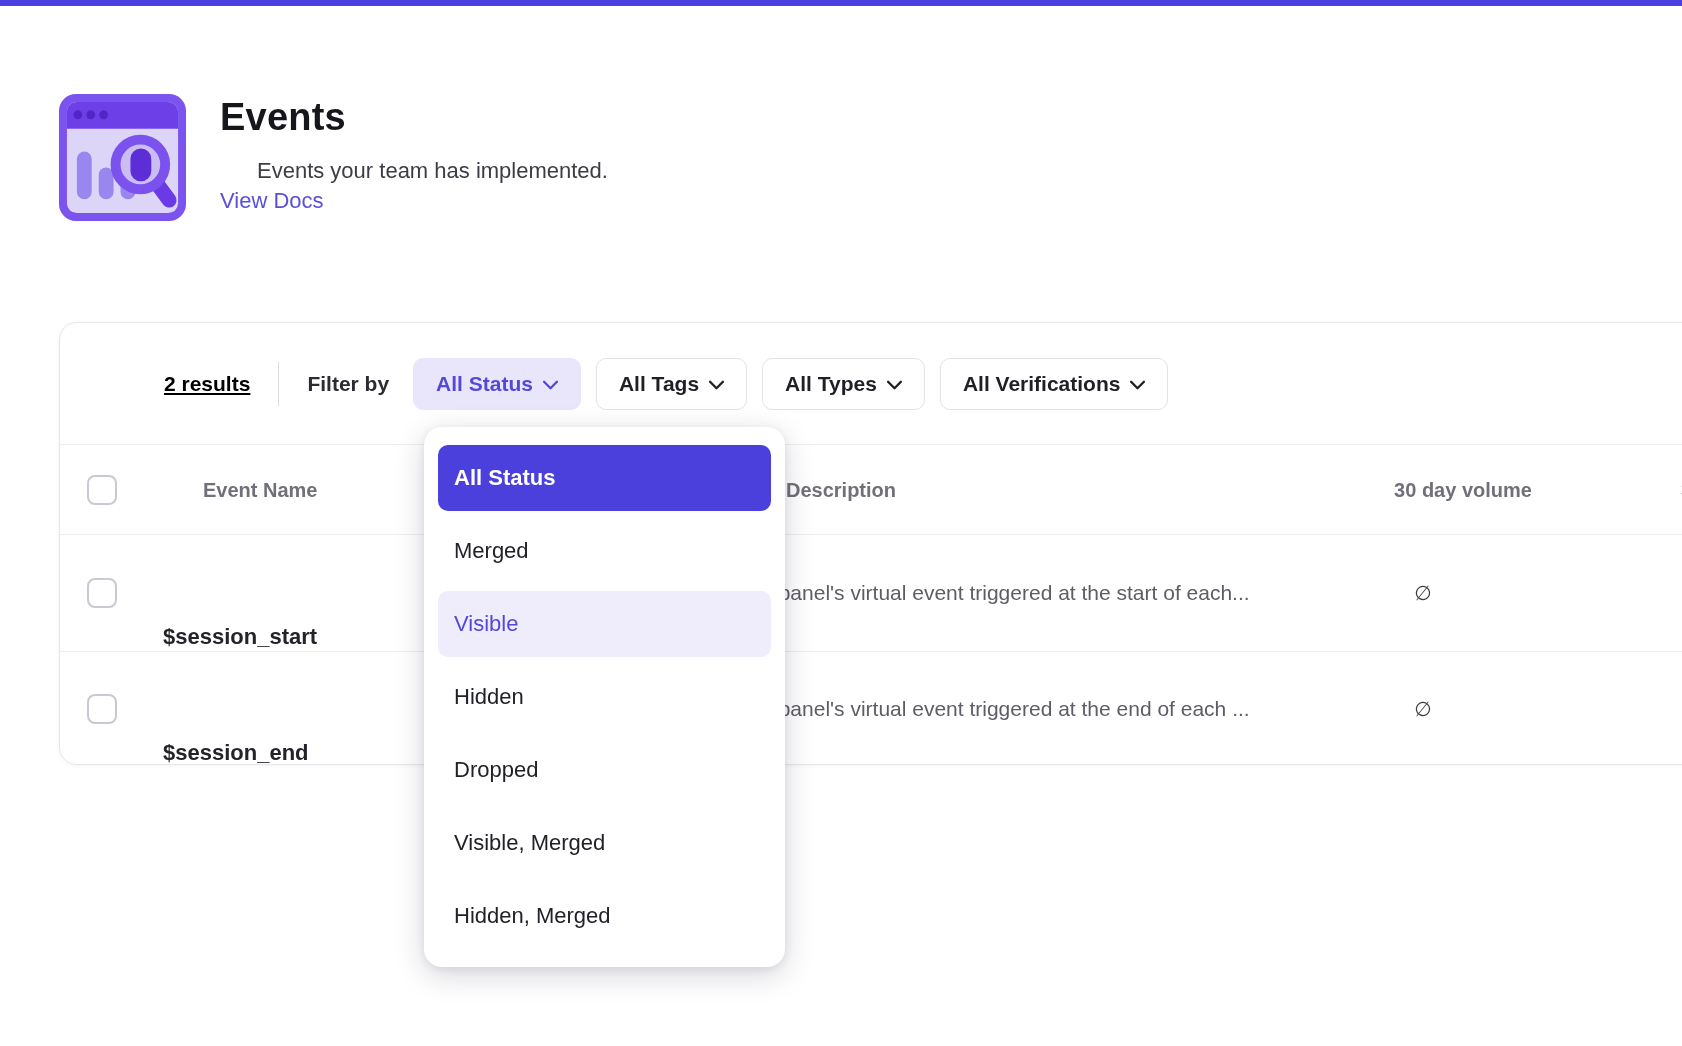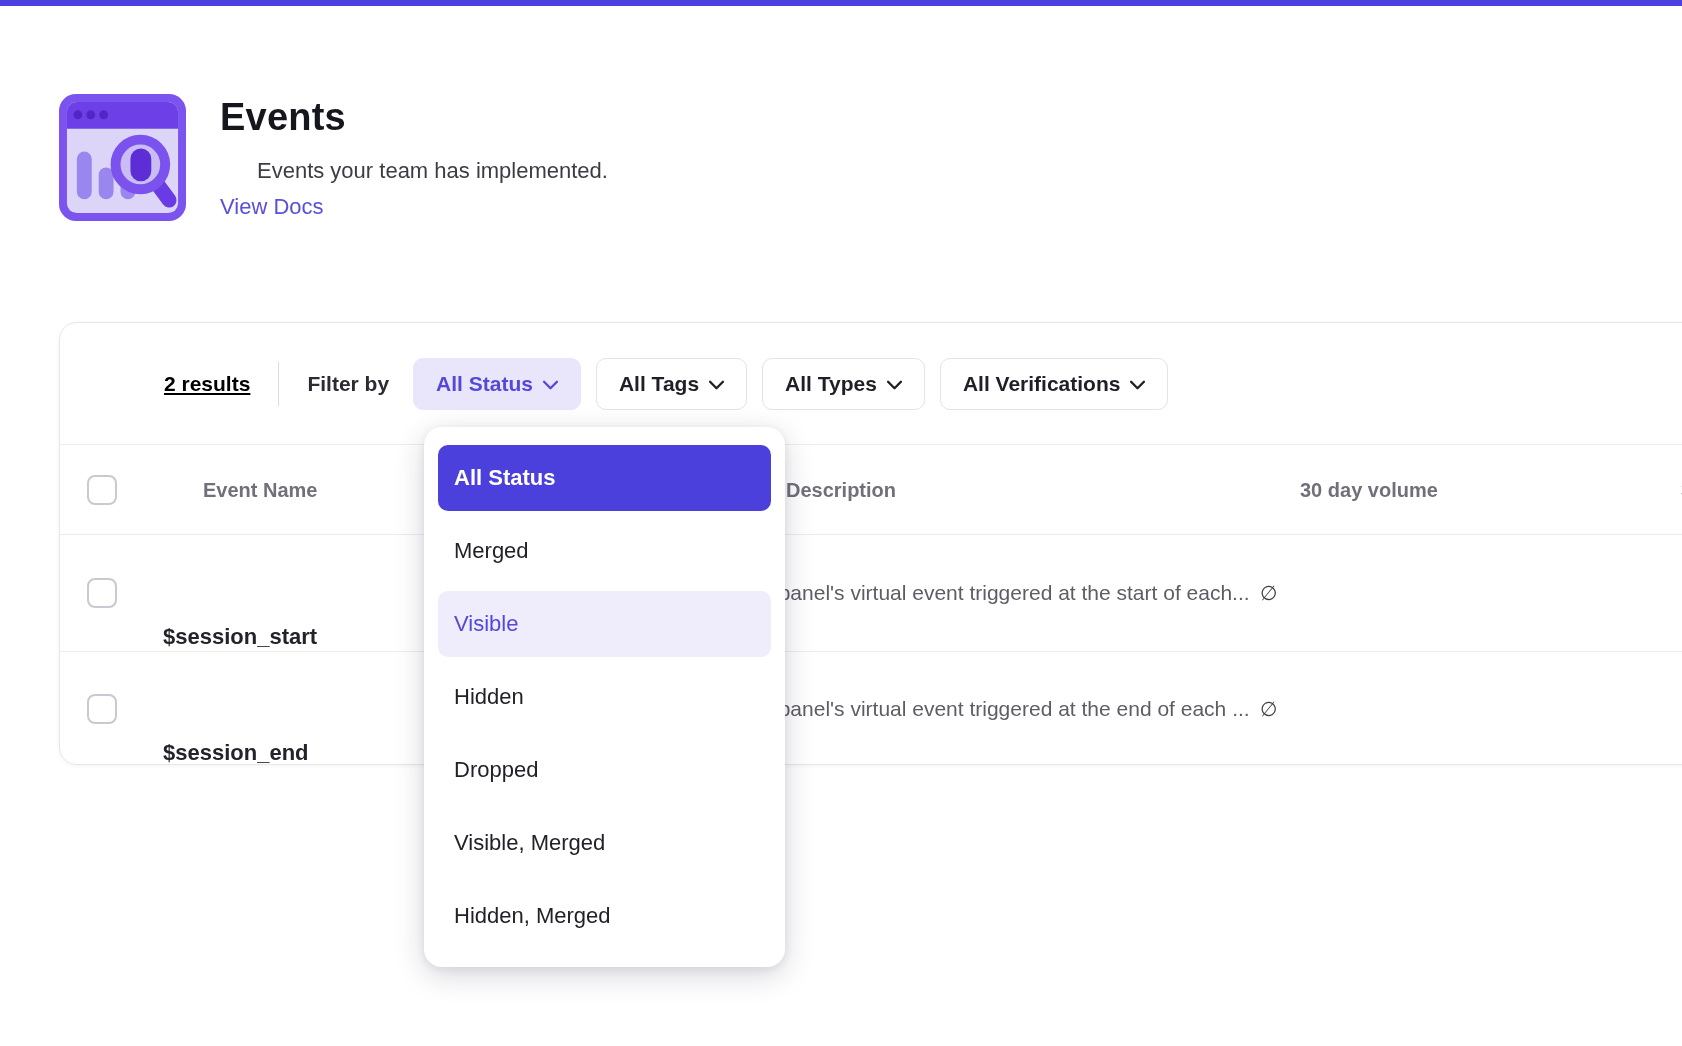--- a/index.html
+++ b/index.html
@@ -7,21 +7,21 @@
     font-family: "Liberation Sans", sans-serif; color: #1e1e26; }
   .abs { position: absolute; }
 
   
   .accent-bar { left: 0; top: 0; width: 1682px; height: 6px; background: #4c40e0; }
 
   
   .app-icon { left: 59px; top: 94px; width: 127px; height: 127px; }
   .page-title { left: 220px; top: 96px; font-size: 38px; font-weight: 700; color: #16161d; letter-spacing: .2px; }
   .page-subtitle { left: 220px; top: 158px; font-size: 22px; color: #3c3c45; margin-left: 37px; }
-  .docs-link { left: 220px; top: 194px; font-size: 22px; color: #5a4fdb; font-weight: 500; cursor: pointer; }
+  .docs-link { left: 220px; top: 188px; font-size: 22px; color: #5a4fdb; font-weight: 500; cursor: pointer; }
 
   
   .card { left: 59px; top: 322px; width: 1680px; height: 443px; background: #fff;
     border: 1px solid #e7e7ea; border-radius: 18px; box-shadow: 0 1px 4px rgba(20,20,40,.05); }
 
   
   .toolbar { left: 0; top: 0; width: 100%; height: 121px; display: flex; align-items: center; }
   .results-label { margin-left: 104px; font-size: 21px; font-weight: 600; color: #000000; text-decoration: underline; }
   .toolbar-divider { width: 1px; height: 44px; background: #dcdce1; margin: 0 28px; }
   .filterby-label { font-size: 21px; color: #2b2b33; margin-right: 24px; font-weight: bold; }
@@ -35,21 +35,21 @@
   .thead-row { left: 0; top: 121px; width: 100%; height: 90px; border-top: 1px solid #ececef; }
   .trow { left: 0; width: 100%; height: 117px; border-top: 1px solid #ececef; cursor: pointer; }
   .trow.r0 { top: 211px; }
   .trow.r1 { top: 328px; height: 114px; }
   .cell { position: absolute; top: 50%; transform: translateY(-50%); white-space: nowrap; }
   .checkbox { left: 27px; width: 30px; height: 30px; border: 2px solid #c9c9d1; border-radius: 8px;
     background: #fff; cursor: pointer; }
   .col-head { font-size: 20px; font-weight: 600; color: #70707a; margin-left: 40px; }
   .c-name { left: 103px; }
   .c-desc { left: 686px; }
-  .c-vol { left: 1200px; width: 326px; text-align: left; }
+  .c-vol { left: 1200px; width: 326px; text-align: center; }
   .c-clip { left: 1581px; width: 47px; overflow: hidden; }
   .event-name { font-size: 22px; font-weight: 600; color: #23232b; margin-top: 44px; }
   .event-desc { font-size: 21px; color: #5d5d66; }
   .event-vol { font-size: 20px; color: #3f3f47; font-family: "DejaVu Sans", sans-serif; }
 
   
   .dropdown { left: 424px; top: 427px; width: 361px; height: 540px; background: #fff;
     border-radius: 18px; box-shadow: 0 8px 30px rgba(30,30,60,.18), 0 2px 8px rgba(30,30,60,.08);
     padding: 18px 14px; z-index: 10; }
   .dd-item { height: 66px; margin-bottom: 7px; border-radius: 10px; display: flex; align-items: center;

